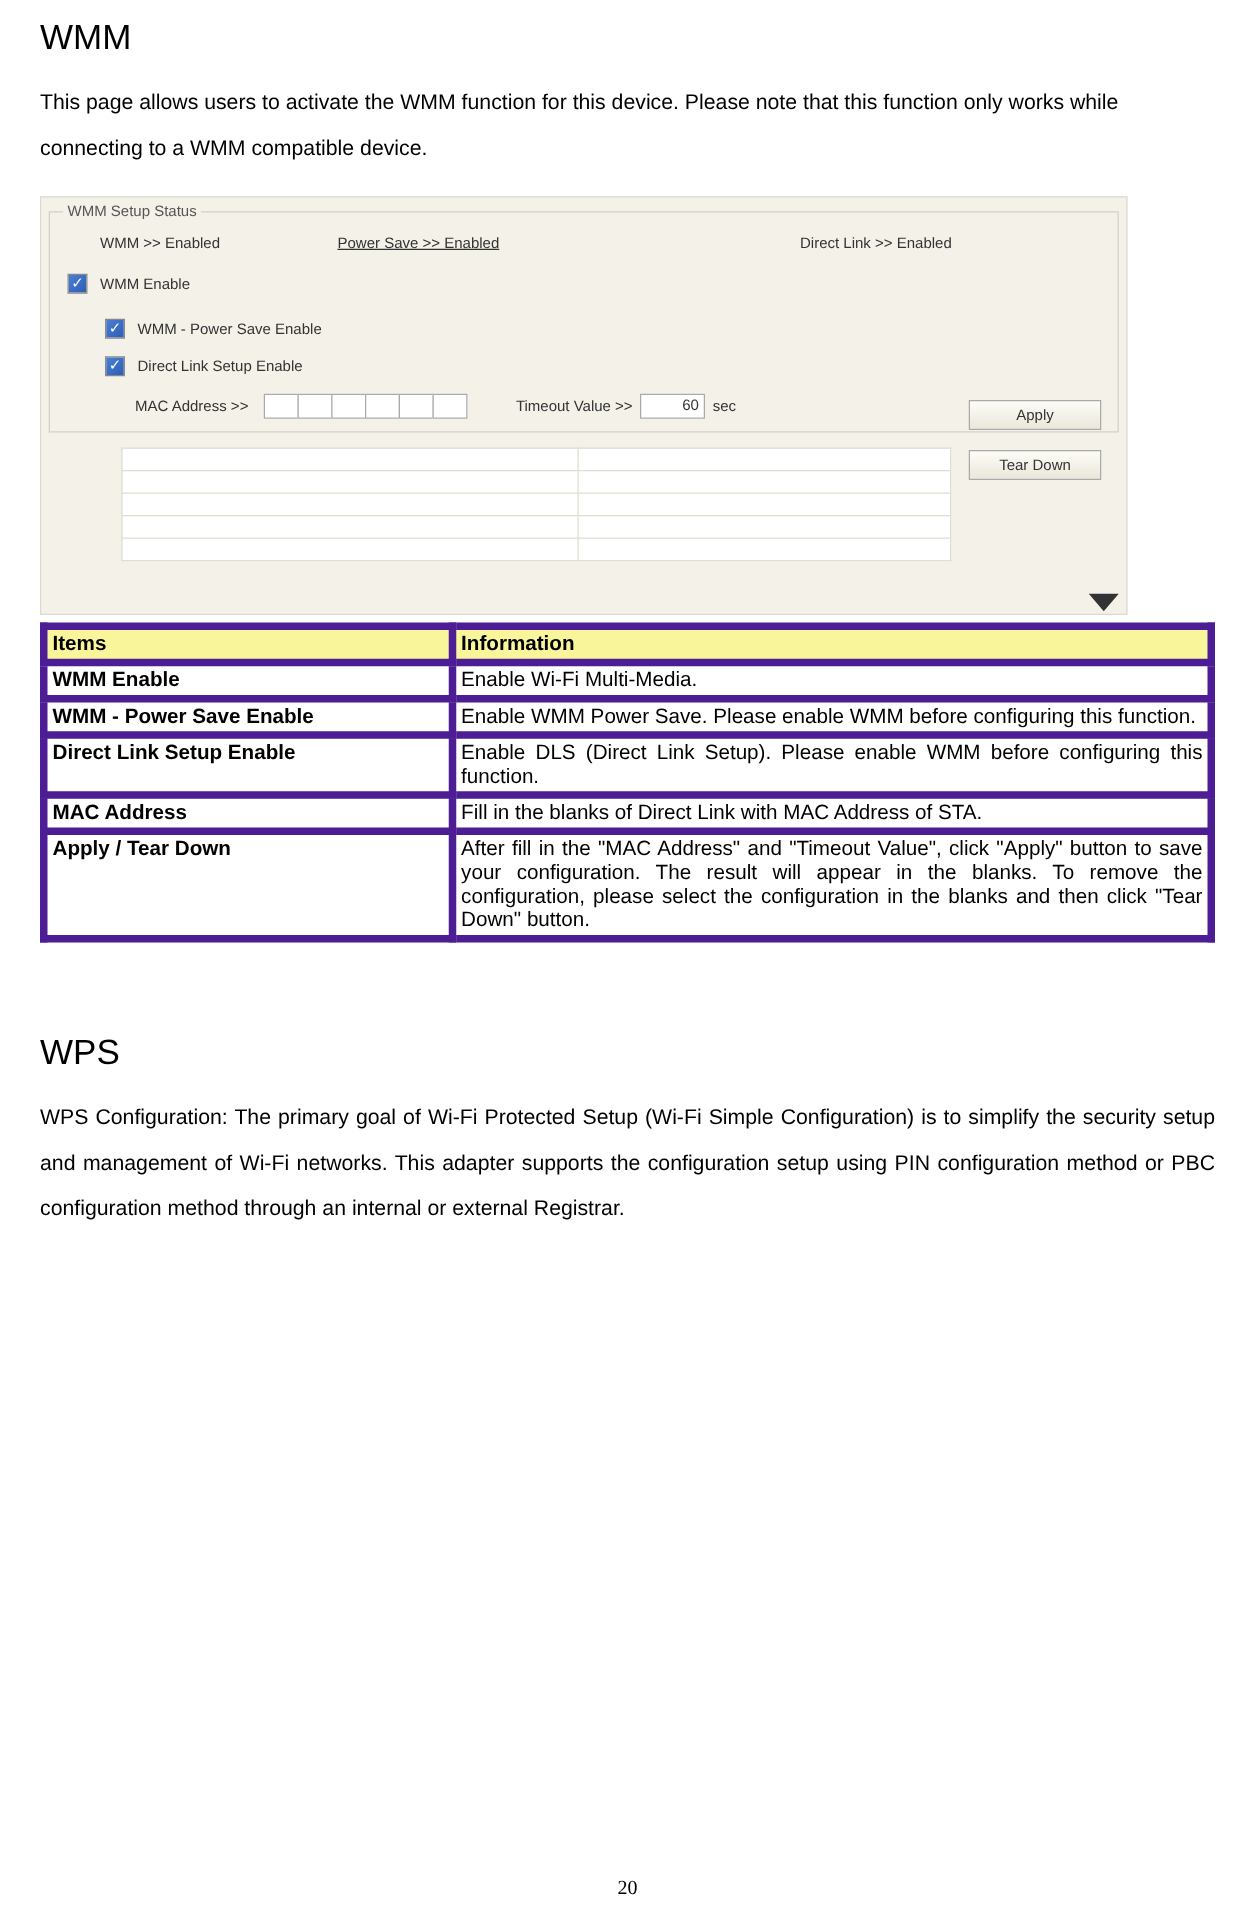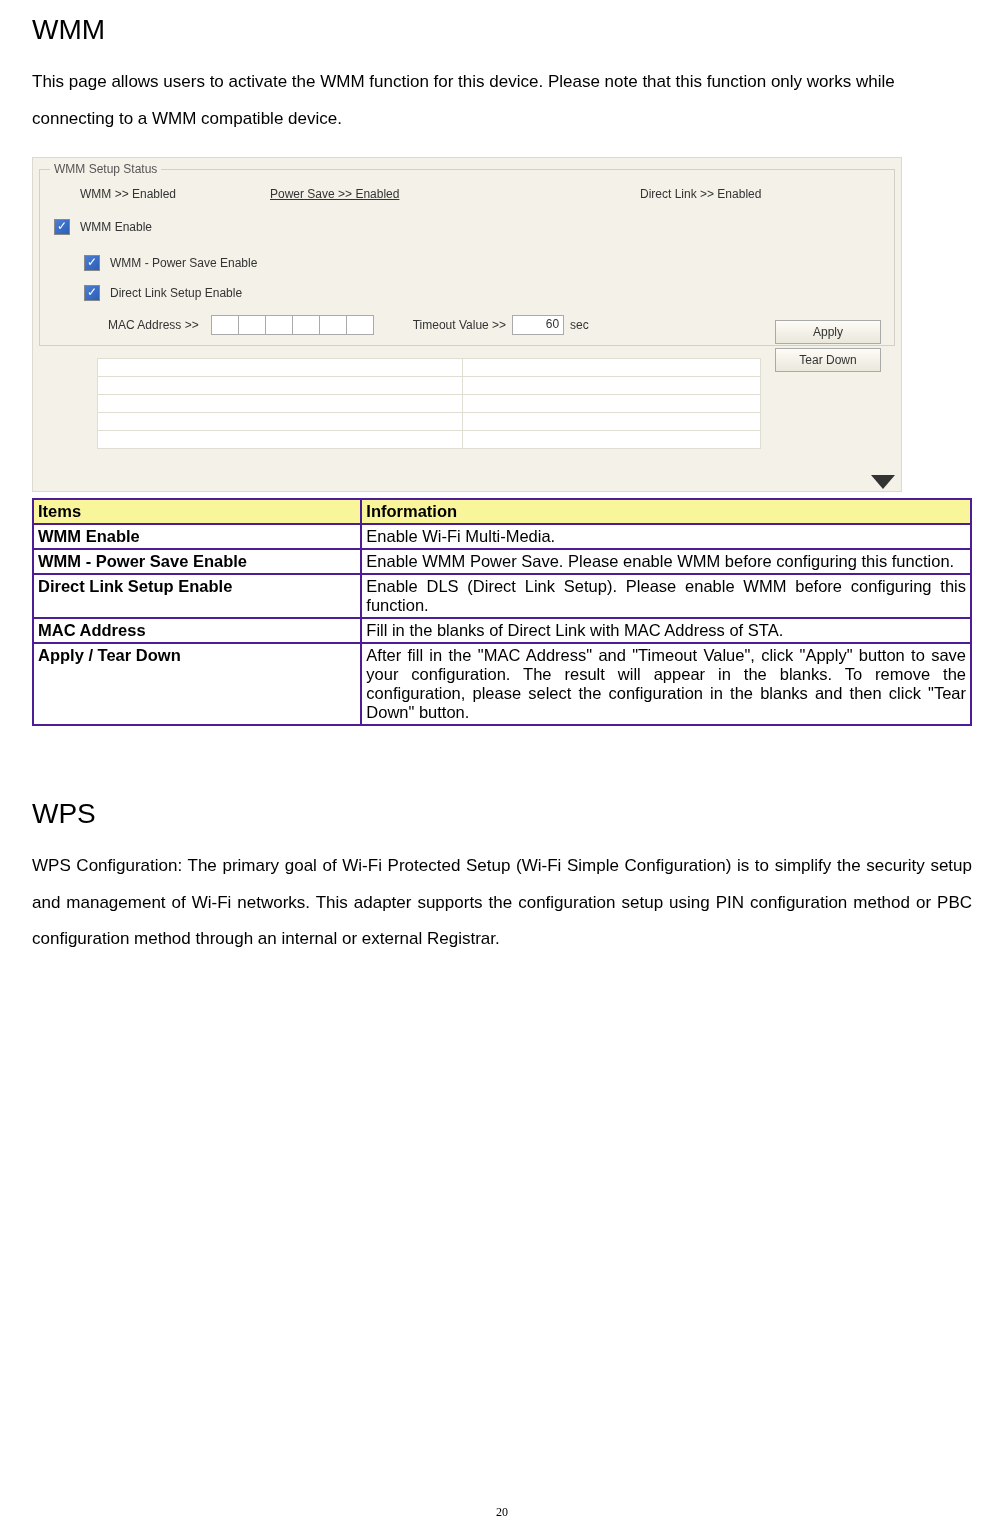--- a/index.html
+++ b/index.html
@@ -113,21 +113,21 @@
       padding: 1px 4px;
       font-size: 12px;
       margin: 0 6px;
     }
     .btn-col {
       position: absolute;
       right: 20px;
       top: 162px;
       display: flex;
       flex-direction: column;
-      gap: 4px;
+      gap: 16px;
     }
     .ui-btn {
       width: 106px;
       height: 24px;
       background: linear-gradient(#fdfcf6,#eae7db);
       border: 1px solid #aaa;
       font-size: 12px;
       text-align: center;
       line-height: 22px;
       color: #333;
@@ -154,41 +154,41 @@
       border-top: 14px solid #333;
     }
     table.info-table {
       width: 100%;
       border-collapse: collapse;
       border: 1.4px solid #000;
       margin-top: 6px;
       font-size: 16.5px;
     }
     table.info-table th, table.info-table td {
-      border: 2px solid #4c1d95;
+      border: 6px solid #4c1d95;
       padding: 2px 4px;
       vertical-align: top;
     }
     table.info-table thead th {
       background: #f8f59a;
       font-weight: bold;
       text-align: left;
     }
     table.info-table td.item-cell { font-weight: bold; width: 35%; }
     .justify { text-align: justify; text-justify: inter-word; }
     .wps-block { margin-top: 72px; }
     .wps-intro { line-height: 2.15; margin-top: 6px; text-align: justify; }
     .page-num {
       position: absolute;
       bottom: 12px;
       left: 0;
       right: 0;
       text-align: center;
       font-family: "Times New Roman", serif;
-      font-size: 12px;
+      font-size: 16px;
     }
   </style>
 </head>
 <body>
 
 <h3 class="section-heading">WMM</h3>
 <p class="intro">This page allows users to activate the WMM function for this device. Please note that this function only works while connecting to a WMM compatible device.</p>
 
 <div class="screenshot">
   <fieldset class="wmm-group">

